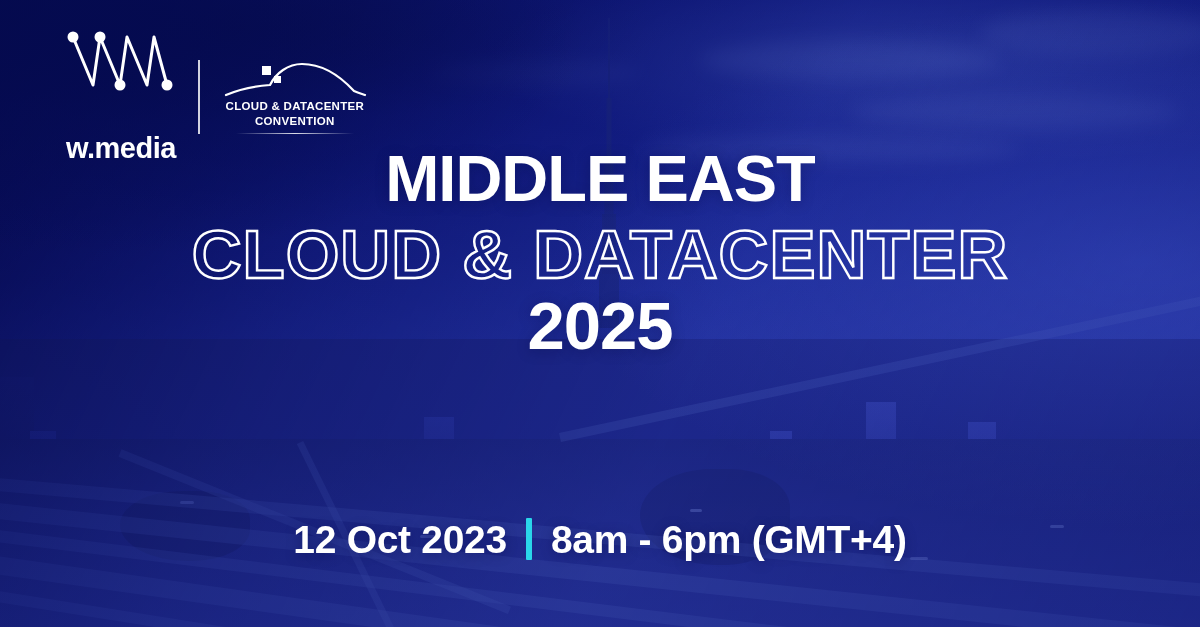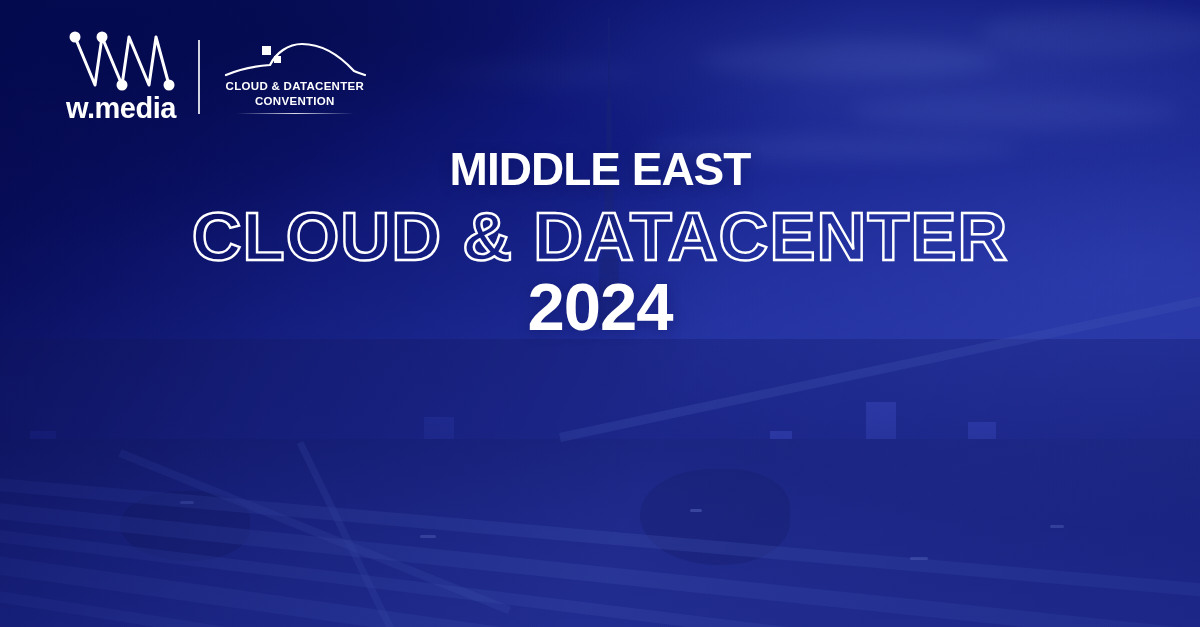--- a/index.html
+++ b/index.html
@@ -59,40 +59,40 @@
   .wash2 {
     position:absolute; inset:0;
     background:
       radial-gradient(ellipse 70% 60% at 8% 6%, rgba(4,10,80,.92), rgba(4,10,80,0) 58%),
       radial-gradient(ellipse 80% 70% at 95% 42%, rgba(70,92,215,.30), rgba(70,92,215,0) 60%),
       linear-gradient(180deg, rgba(18,28,120,.25) 0%, rgba(22,32,130,.10) 45%, rgba(26,38,140,.38) 100%);
   }
 
   
   .logobar { position:absolute; left:66px; top:30px; display:flex; align-items:center; gap:22px; z-index:6; }
-  .wmedia { display:flex; flex-direction:column; align-items:flex-end; }
+  .wmedia { display:flex; flex-direction:column; align-items:flex-start;gap:40px; }
   .wmedia svg { display:block; }
   .wmedia-word { color:#fff; font-size:29px; font-weight:700; letter-spacing:-.5px; margin-top:2px; line-height:1; }
   .logo-div { width:2px; height:74px; background:rgba(255,255,255,.82); }
   .cdc { display:flex; flex-direction:column; align-items:center; }
   .cdc svg { display:block; }
   .cdc-t1, .cdc-t2 { color:#fff; font-weight:700; line-height:1.25; letter-spacing:.3px; }
   .cdc-t1 { font-size:11.5px; }
   .cdc-t2 { font-size:11.5px; }
   .cdc-rule { width:118px; height:1px; margin-top:5px;
     background:linear-gradient(90deg, rgba(255,255,255,0), rgba(255,255,255,.85), rgba(255,255,255,0)); }
 
   
   .content { position:absolute; inset:0; z-index:5; }
   .titles { position:absolute; left:0; right:0; top:147px; text-align:center; }
   .h-solid {
     color:#fff; font-weight:700; letter-spacing:-1px; line-height:.99;
     text-shadow:0 2px 14px rgba(5,10,60,.30);
   }
-  .l1 { font-size:46px; }
+  .l1 { font-size:65px; }
   .l3 { font-size:67px; margin-top:8px; }
   .l4 { font-size:67px; margin-top:2px; }
   .l2 {
     font-size:69px; font-weight:700; line-height:1.04; margin-top:8px;
     letter-spacing:1px;
     color:transparent;
     -webkit-text-stroke:2.4px #fff;
     text-shadow:none;
   }
 
@@ -213,18 +213,23 @@
       <span class="cdc-t1">CLOUD &amp; DATACENTER</span>
       <span class="cdc-t2">CONVENTION</span>
       <span class="cdc-rule"></span>
     </div>
   </div>
 
   <div class="content">
     <div class="titles">
       <div class="h-solid l1">MIDDLE EAST</div>
       <div class="l2">CLOUD &amp; DATACENTER</div>
-      <div class="h-solid l4">2024</div>
-    </div>
-
+      <div class="h-solid l4">2025</div>
+    </div>
+
+    <div class="daterow">
+      <span class="dt">12 Oct 2023</span>
+      <span class="sep"></span>
+      <span class="dt">8am - 6pm (GMT+4)</span>
+    </div>
   </div>
 
 </div>
 
 </body></html>

